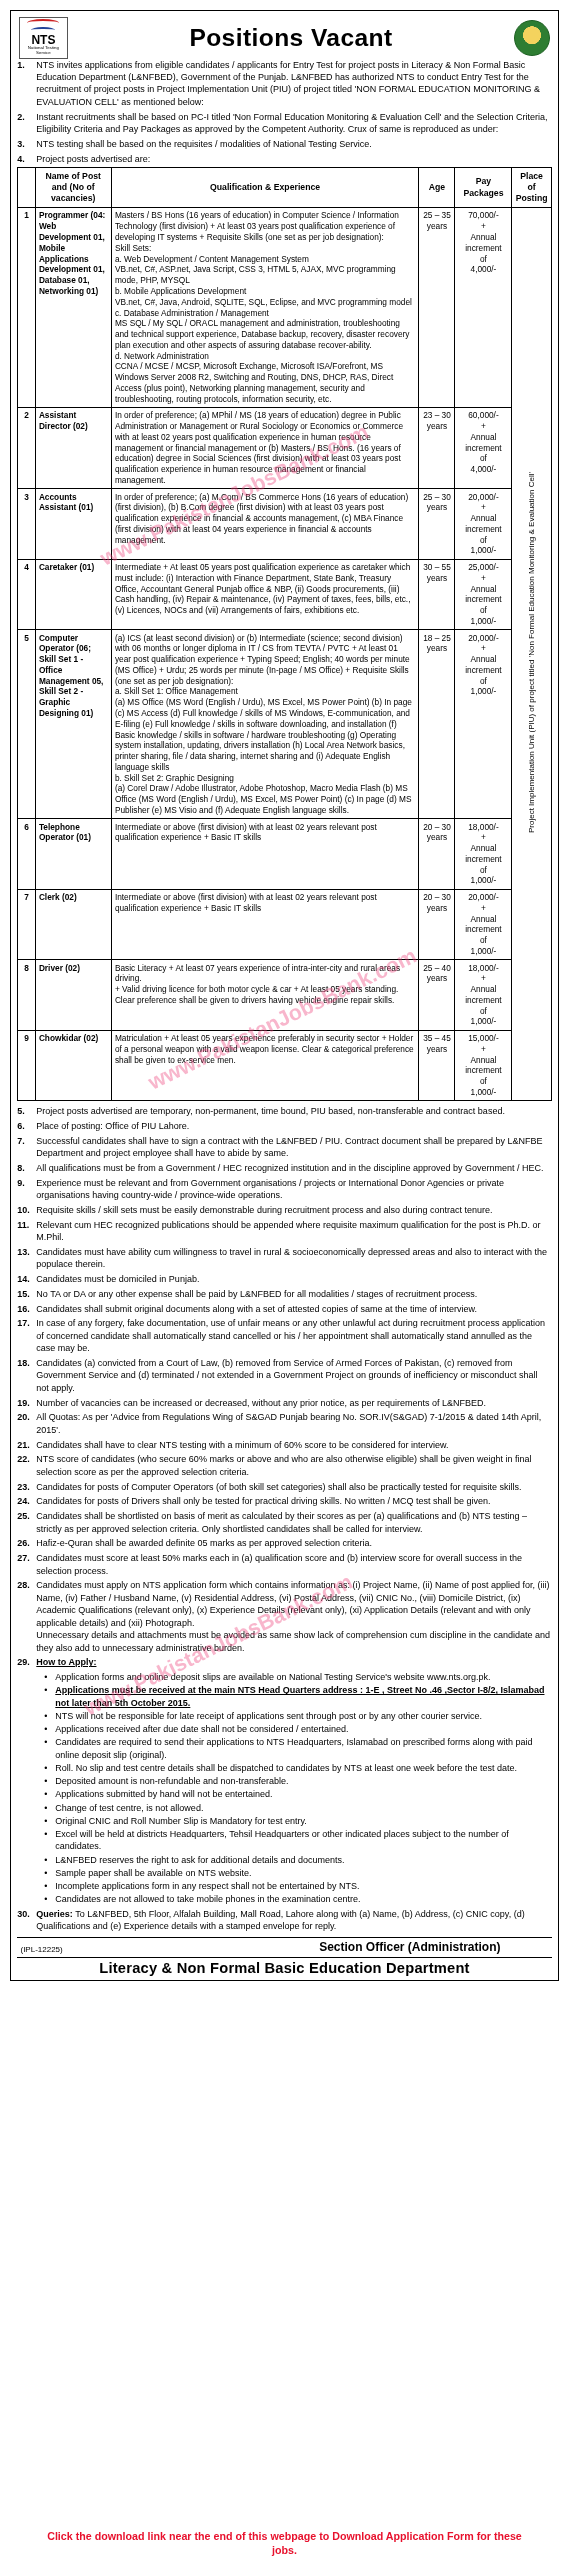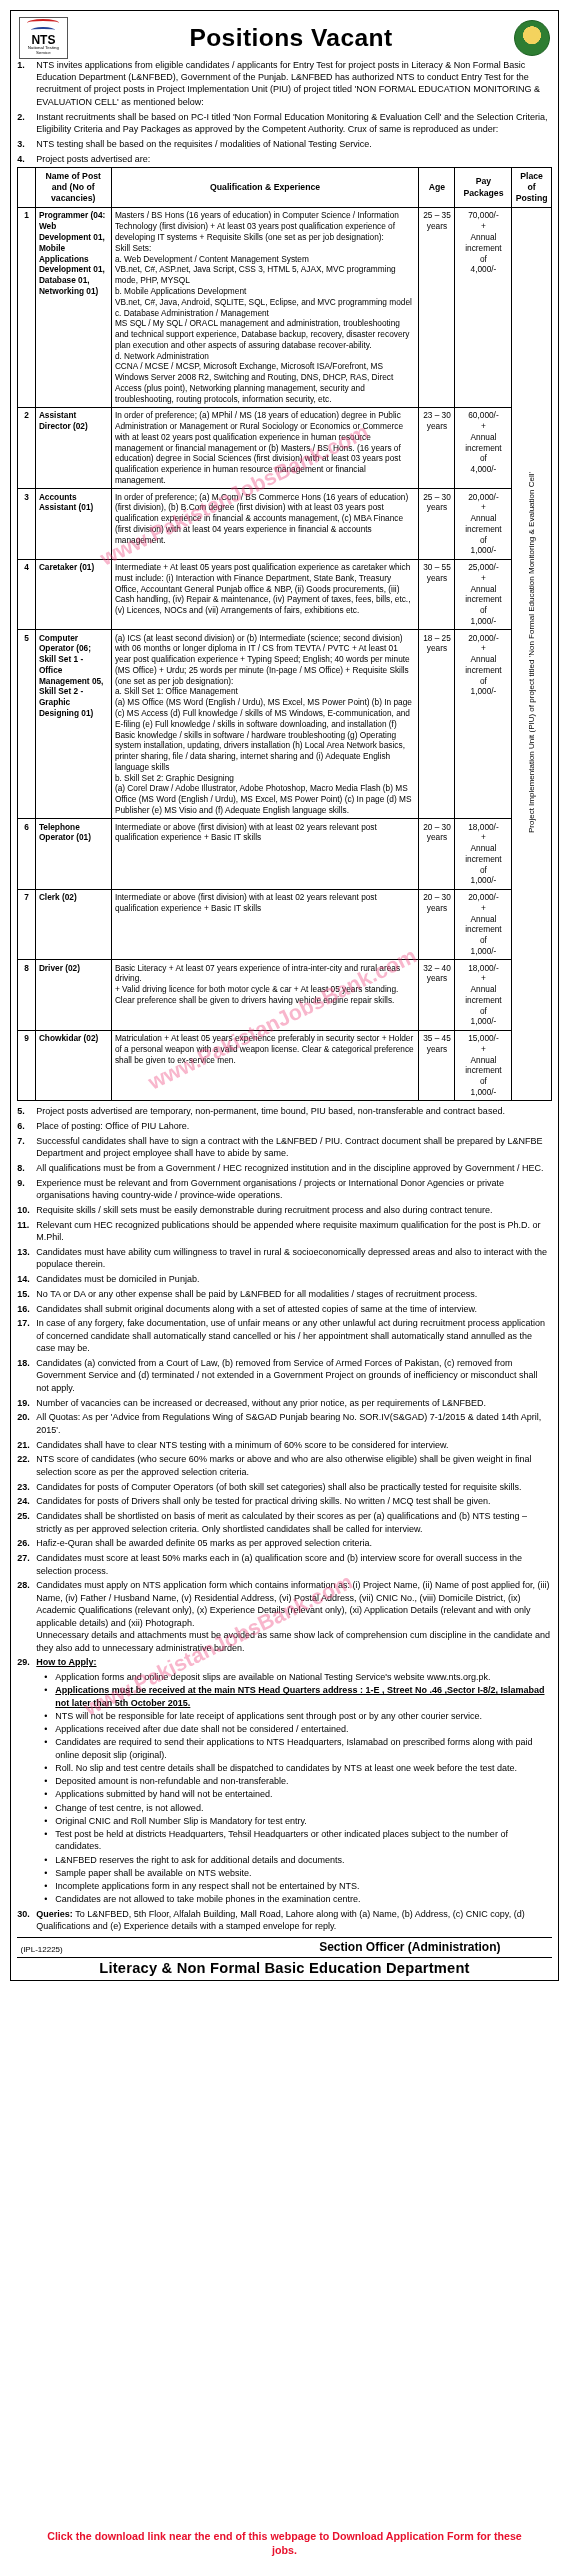--- a/index.html
+++ b/index.html
@@ -213,21 +213,21 @@
 increment
 of
 1,000/-</td>
           </tr>
           <tr>
             <td class="sno">8</td>
             <td class="post">Driver (02)</td>
             <td class="qualification">Basic Literacy + At least 07 years experience of intra-inter-city and rural areas driving.
 + Valid driving licence for both motor cycle &amp; car + At least 05 years standing.
 Clear preference shall be given to drivers having vehicle engine repair skills.</td>
-            <td class="age">32 – 40
+            <td class="age">25 – 40
 years</td>
             <td class="pay">18,000/-
 +
 Annual
 increment
 of
 1,000/-</td>
           </tr>
           <tr>
             <td class="sno">9</td>
@@ -379,21 +379,21 @@
           <div class="bullet-row">
             <span class="bullet-char">•</span>
             <span class="txt">Change of test centre, is not allowed.</span>
           </div>
           <div class="bullet-row">
             <span class="bullet-char">•</span>
             <span class="txt">Original CNIC and Roll Number Slip is Mandatory for test entry.</span>
           </div>
           <div class="bullet-row">
             <span class="bullet-char">•</span>
-            <span class="txt">Test post be held at districts Headquarters, Tehsil Headquarters or other indicated places subject to the number of candidates.</span>
+            <span class="txt">Excel will be held at districts Headquarters, Tehsil Headquarters or other indicated places subject to the number of candidates.</span>
           </div>
           <div class="bullet-row">
             <span class="bullet-char">•</span>
             <span class="txt">L&amp;NFBED reserves the right to ask for additional details and documents.</span>
           </div>
           <div class="bullet-row">
             <span class="bullet-char">•</span>
             <span class="txt">Sample paper shall be available on NTS website.</span>
           </div>
           <div class="bullet-row">

